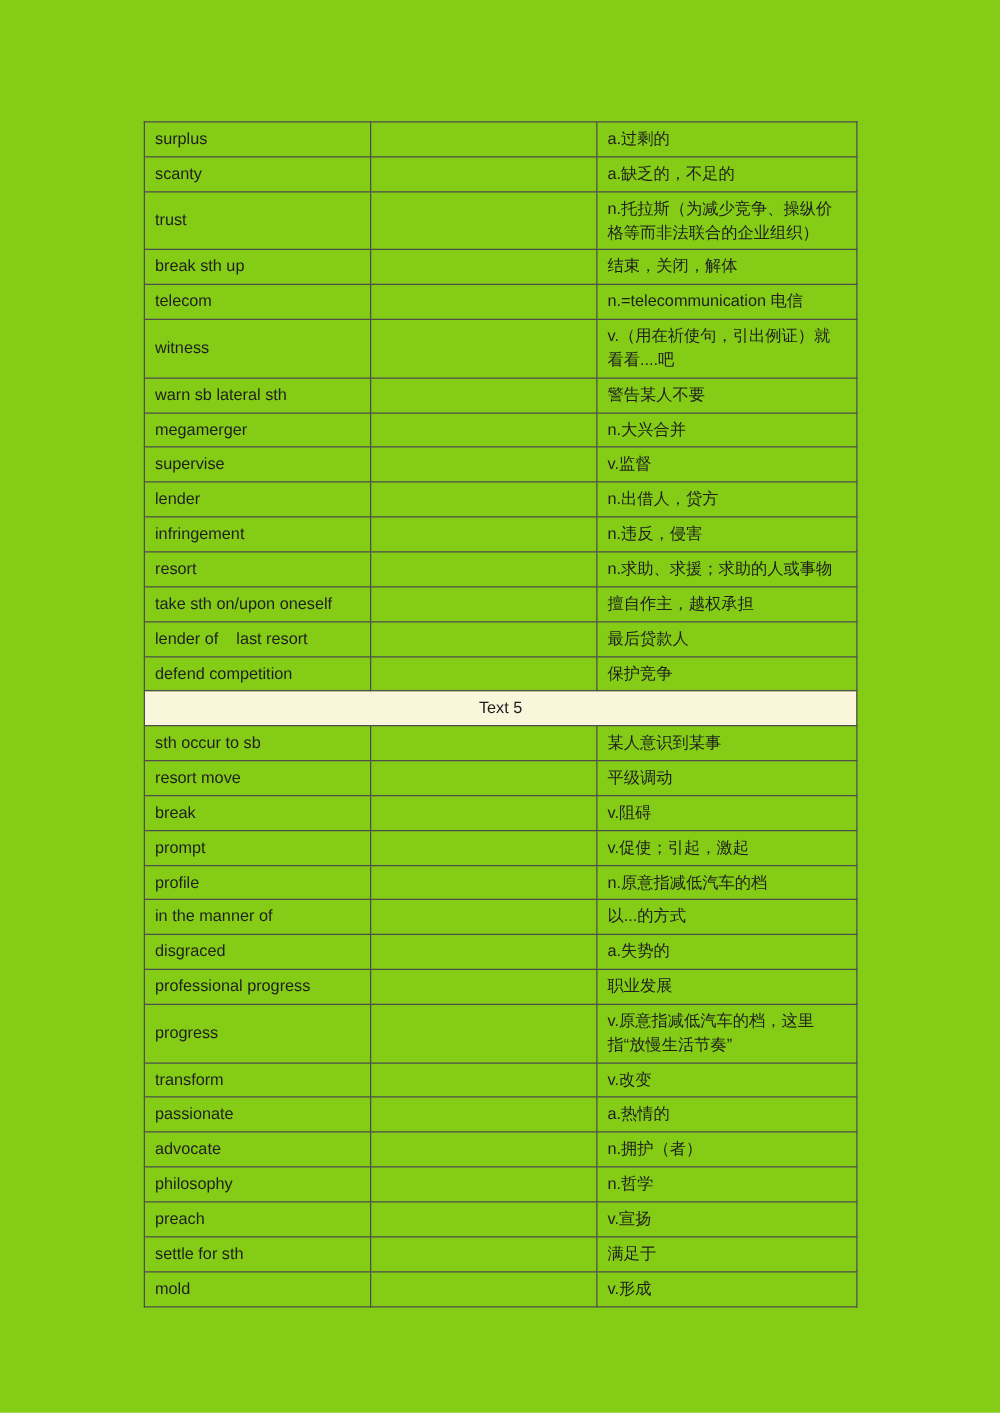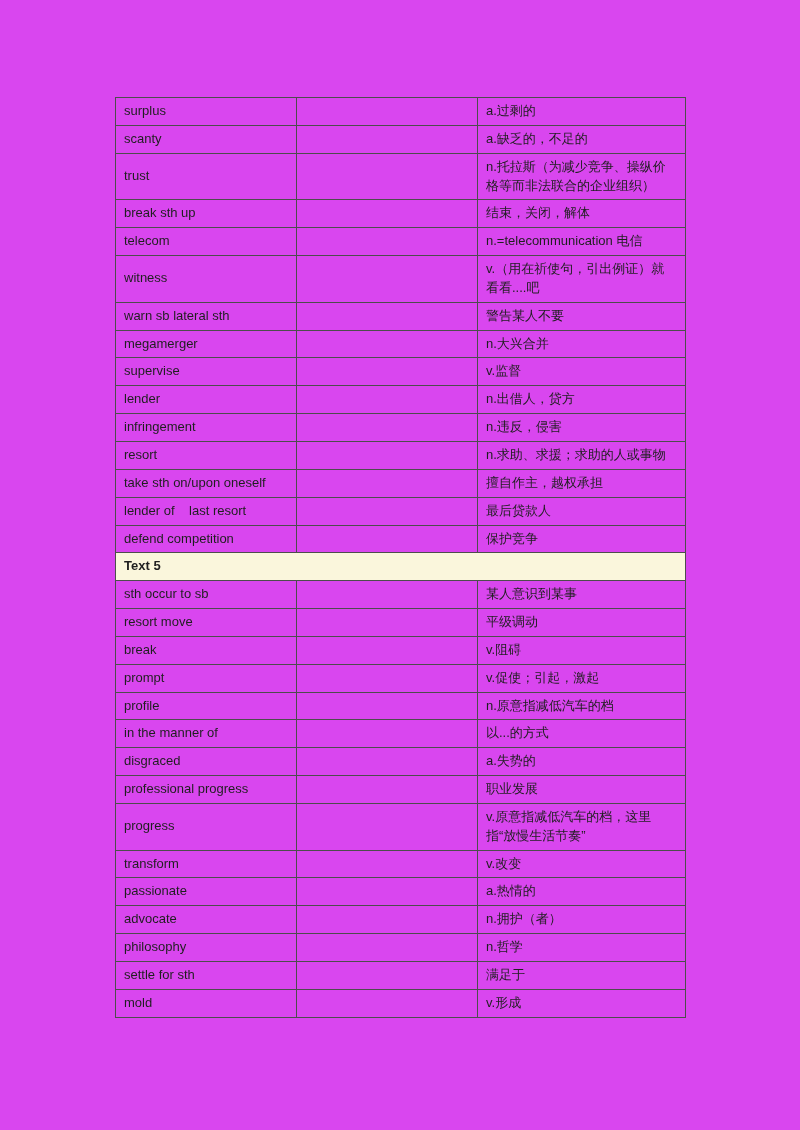--- a/index.html
+++ b/index.html
@@ -10,21 +10,21 @@
     width: 800px;
     height: 1130px;
     background: #fdfdfd;
     font-family: "Liberation Sans", "DejaVu Sans", sans-serif;
     position: relative;
   }
   .page {
     position: relative;
     width: 800px;
     height: 1130px;
-    background: #d946ef;
+    background: #84cc16;
     overflow: hidden;
   }
   table.vocab-table {
     position: absolute;
     left: 115px;
     top: 97px;
     width: 570px;
     border-collapse: collapse;
     table-layout: fixed;
   }
@@ -46,21 +46,22 @@
     
   }
   td.zh-cell {
     font-size: 13.5px;
   }
   tr.vocab-row td {
     height: 27px;
   }
   td.section-header {
     background: #faf6dc;
-    font-weight: bold;
+    text-align: center;
+    font-weight: normal;
     font-size: 13.5px;
     color: #111111;
     height: 27px;
     padding: 4px 8px;
   }
 </style>
 </head>
 <body>
 
 <div class="page">
@@ -208,20 +209,25 @@
           <td class="en-cell">advocate</td>
           <td class="mid-cell"></td>
           <td class="zh-cell">n.拥护（者）</td>
         </tr>
         <tr class="vocab-row">
           <td class="en-cell">philosophy</td>
           <td class="mid-cell"></td>
           <td class="zh-cell">n.哲学</td>
         </tr>
         <tr class="vocab-row">
+          <td class="en-cell">preach</td>
+          <td class="mid-cell"></td>
+          <td class="zh-cell">v.宣扬</td>
+        </tr>
+        <tr class="vocab-row">
           <td class="en-cell">settle for sth</td>
           <td class="mid-cell"></td>
           <td class="zh-cell">满足于</td>
         </tr>
         <tr class="vocab-row">
           <td class="en-cell">mold</td>
           <td class="mid-cell"></td>
           <td class="zh-cell">v.形成</td>
         </tr>
       </tbody>

